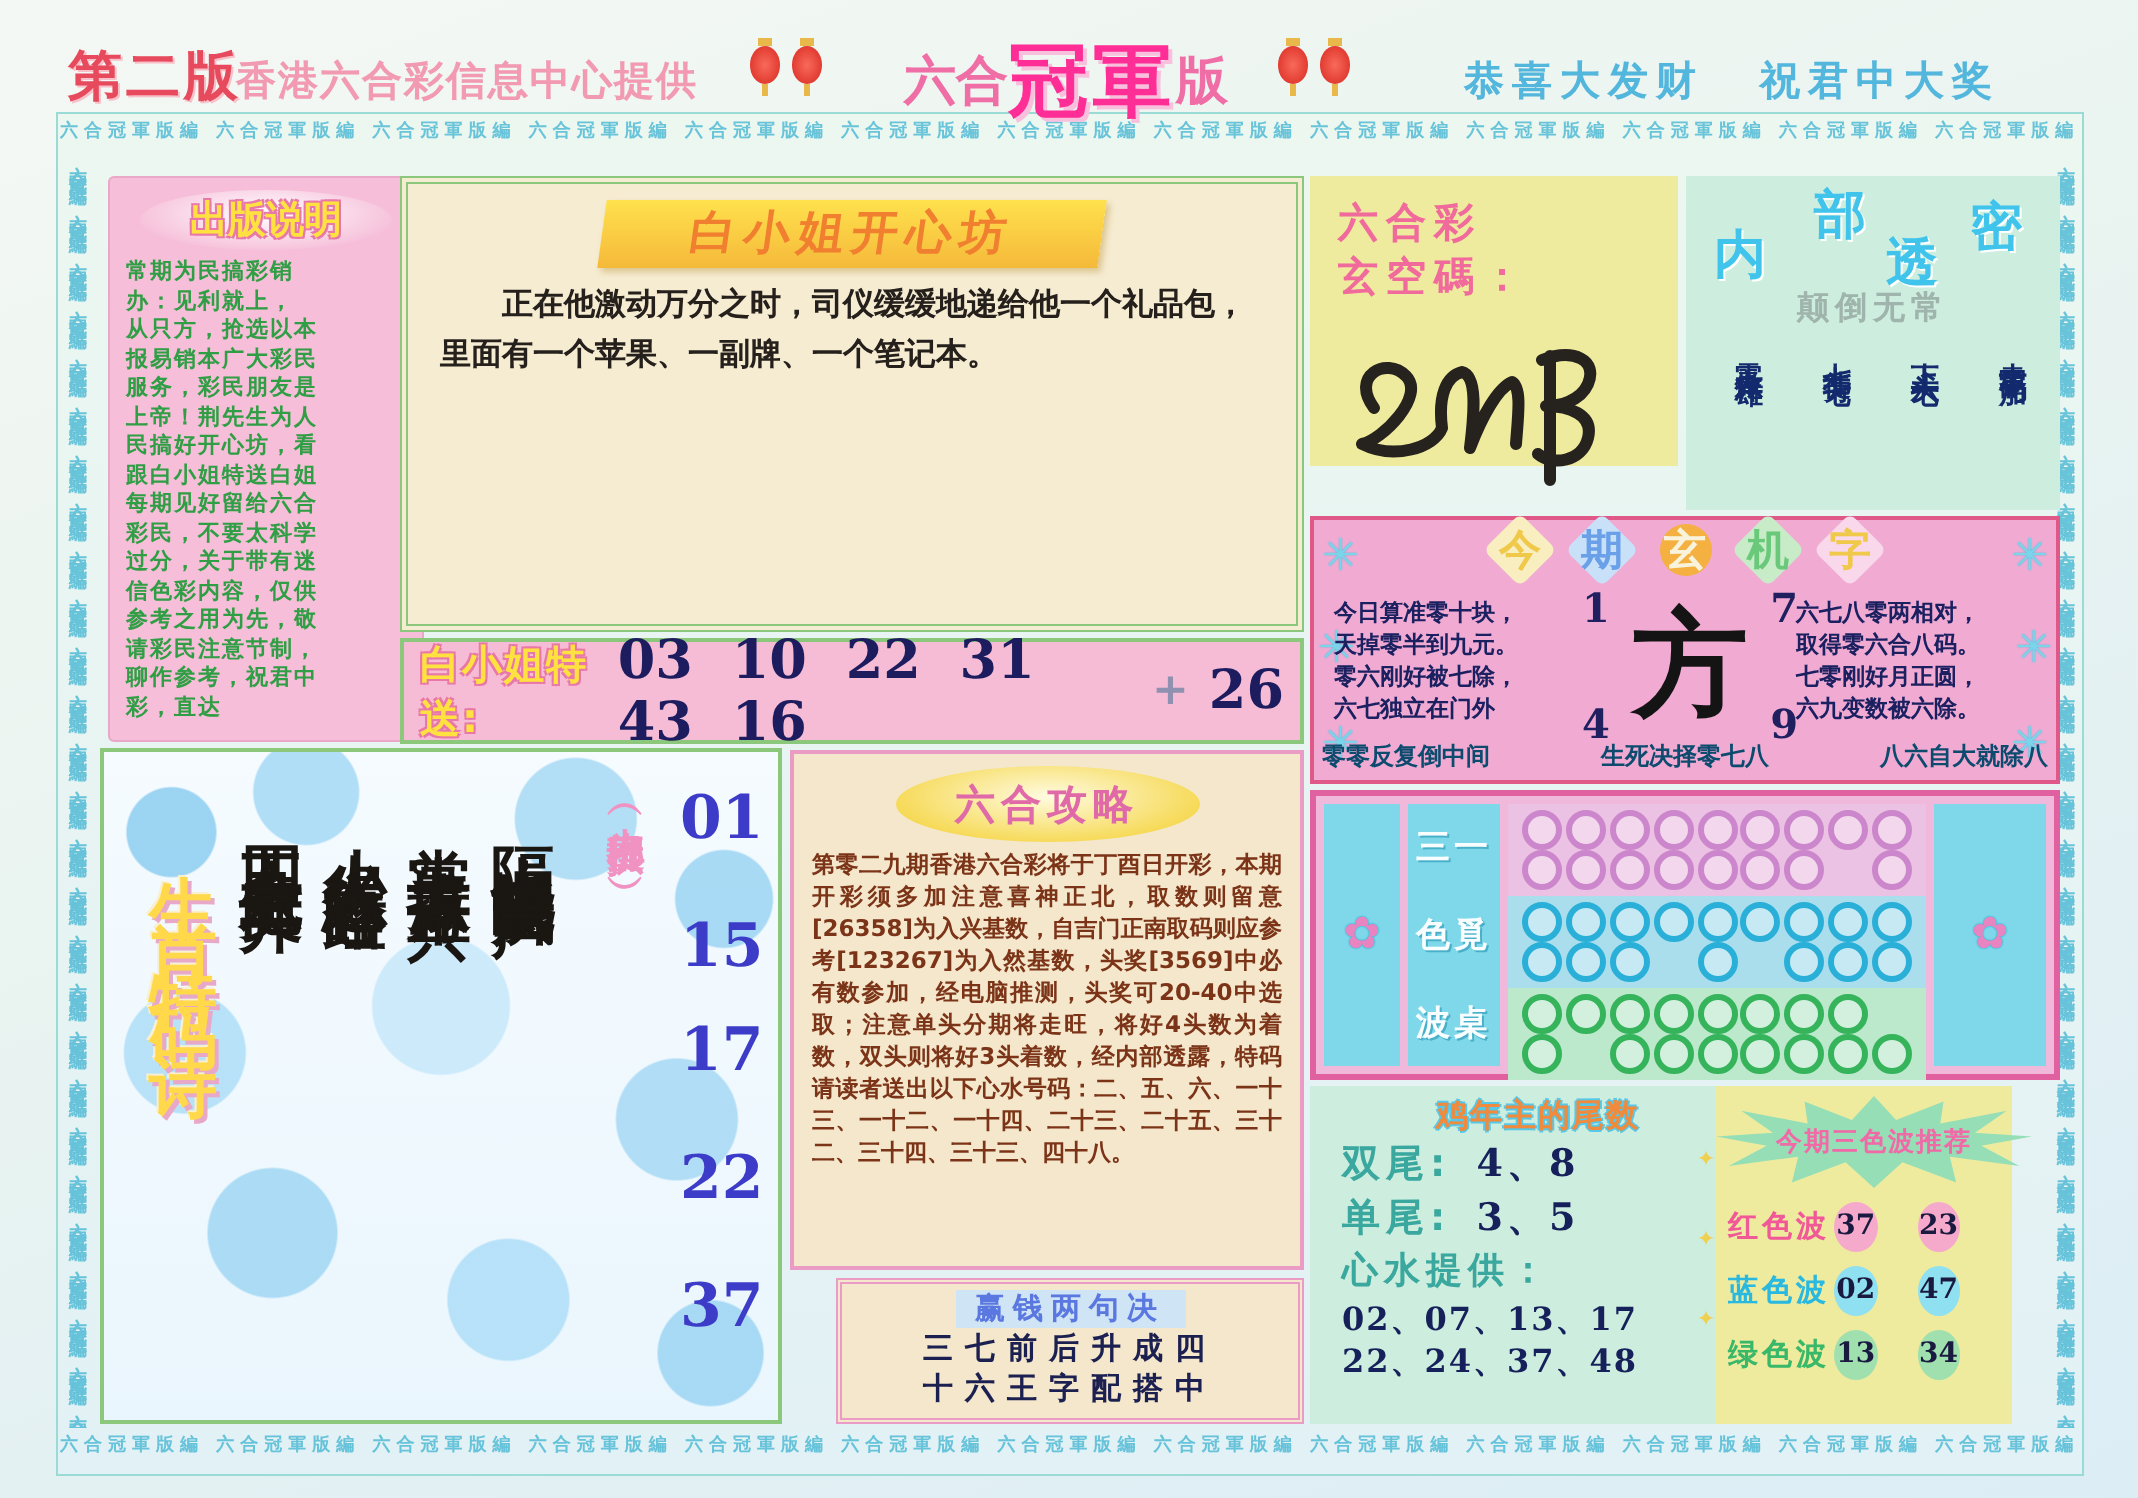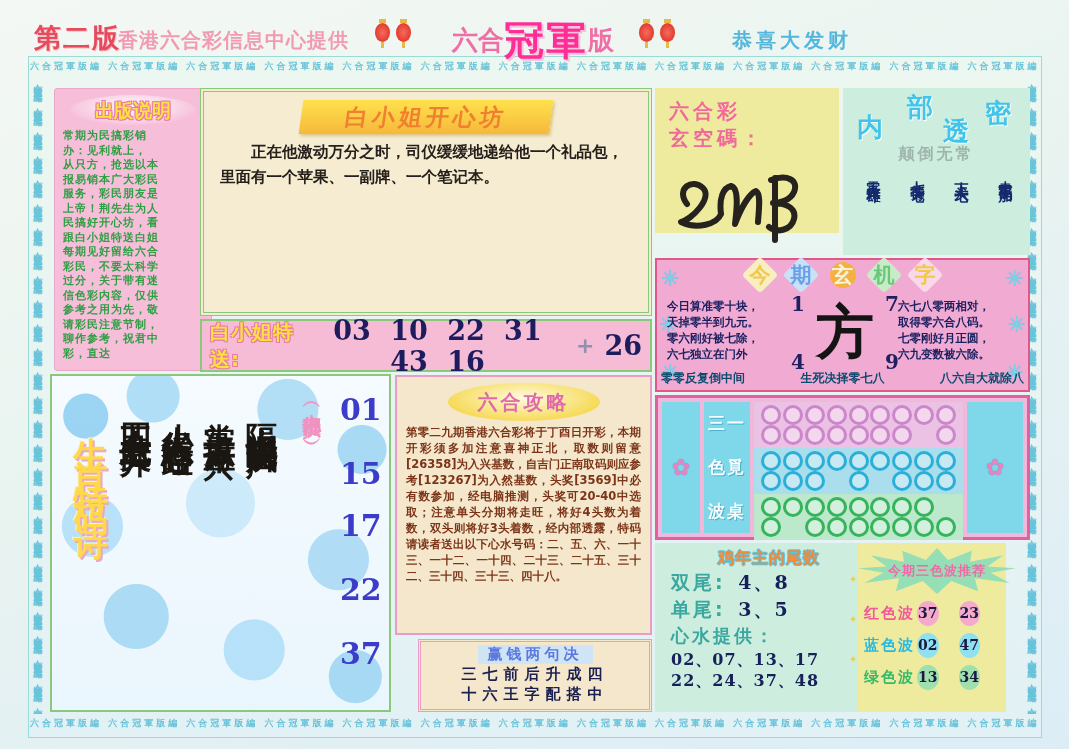--- a/index.html
+++ b/index.html
@@ -42,21 +42,21 @@
   .happy-banner{width:250px;height:34px;margin:8px auto 4px;background:linear-gradient(#ffe14d,#f5b93a);transform:skewX(-8deg);
     text-align:center;line-height:34px;font-size:23px;font-weight:bold;color:#f07f30;letter-spacing:4px;box-shadow:2px 2px 3px rgba(180,140,40,.4);}
   .happy-body{padding:2px 16px;font-size:15.5px;line-height:25px;color:#26201c;font-weight:bold;}
   .happy-body .p1{text-indent:1em;margin:0;}
   .happy-body .p2{text-indent:2em;margin:0;}
   
   #send{position:absolute;left:200px;top:319px;width:452px;height:53px;background:#f6bcd6;border:2px solid #8cc87c;
     box-sizing:border-box;display:flex;align-items:center;padding:0 8px;}
   .send-label{font-size:20px;font-weight:bold;color:#ffe23f;letter-spacing:1px;
     text-shadow:1px 1px 0 #e878a8,-1px -1px 0 #e878a8,1px -1px 0 #e878a8,-1px 1px 0 #e878a8;}
-  .send-nums{font-family:"DejaVu Serif",serif;font-size:27px;font-weight:bold;color:#1c1c5e;margin-left:8px;word-spacing:10px;text-align:center;}
+  .send-nums{font-family:"DejaVu Serif",serif;font-size:27px;font-weight:bold;color:#1c1c5e;margin-left:8px;word-spacing:10px;}
   .send-plus{color:#9090b0;font-size:22px;font-weight:bold;margin:0 10px;}
   .send-bonus{font-family:"DejaVu Serif",serif;font-size:27px;font-weight:bold;color:#1c1c5e;}
   
   #zodiac{position:absolute;left:50px;top:374px;width:341px;height:338px;border:2px solid #8cc87c;box-sizing:border-box;
     background:
      radial-gradient(circle at 10% 12%, rgba(140,205,240,.85) 0 22px, transparent 23px),
      radial-gradient(circle at 30% 6%, rgba(160,215,245,.8) 0 26px, transparent 27px),
      radial-gradient(circle at 70% 10%, rgba(150,210,242,.7) 0 30px, transparent 31px),
      radial-gradient(circle at 92% 22%, rgba(150,210,242,.8) 0 24px, transparent 25px),
      radial-gradient(circle at 12% 45%, rgba(165,218,246,.75) 0 30px, transparent 31px),
@@ -169,20 +169,21 @@
   <div id="lg1" class="lgroup">
     <span class="lantern"></span><span class="lantern"></span>
   </div>
   <div id="main-title" class="hd">
     <span class="t1">六合</span><span class="t2">冠軍</span><span class="t3">版</span>
   </div>
   <div id="lg2" class="lgroup">
     <span class="lantern"></span><span class="lantern"></span>
   </div>
   <div id="greet1" class="hd">恭喜大发财</div>
+  <div id="greet2" class="hd">祝君中大奖</div>
 
   <div id="publish">
     <div class="pub-badge">出版说明</div>
     <div class="pub-body">常期为民搞彩销
 办：见利就上，
 从只方，抢选以本
 报易销本广大彩民
 服务，彩民朋友是
 上帝！荆先生为人
 民搞好开心坊，看

